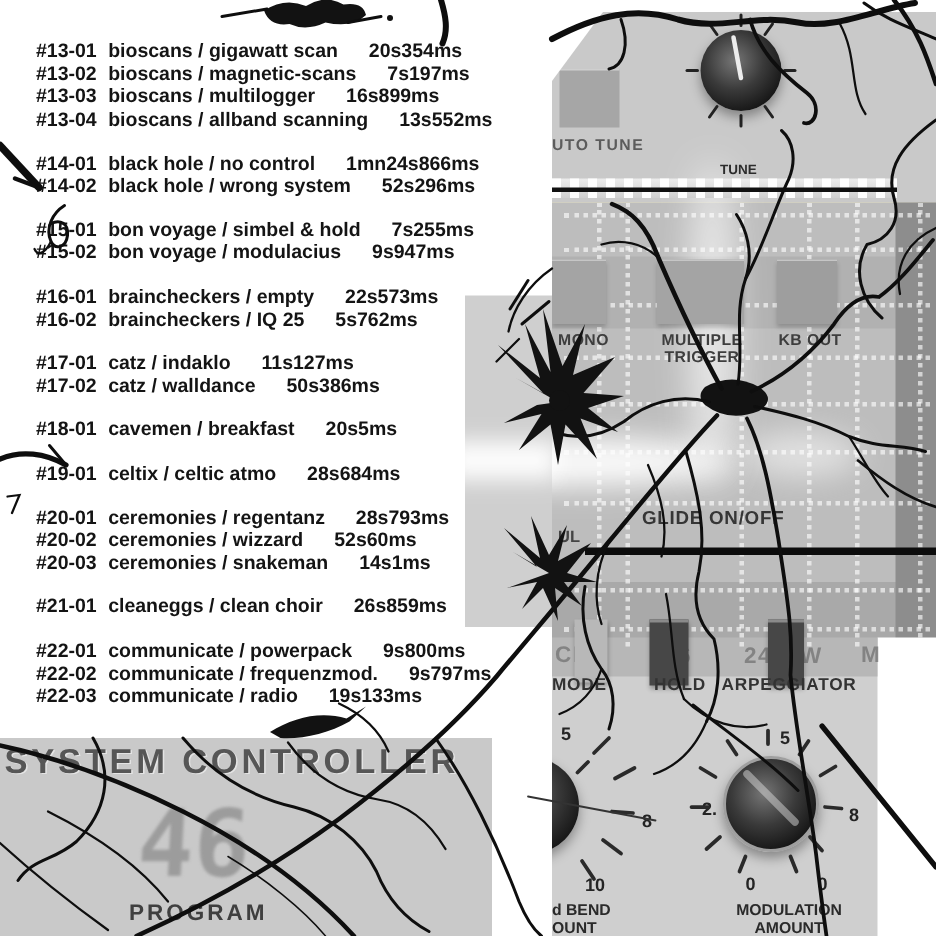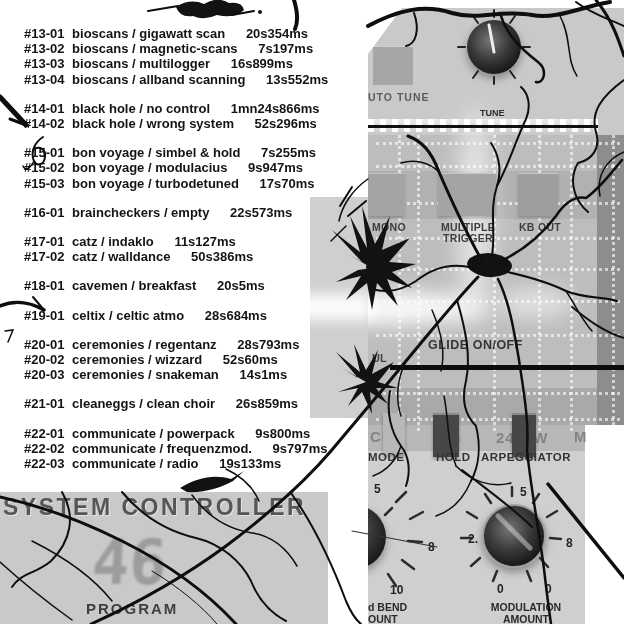--- a/index.html
+++ b/index.html
@@ -226,32 +226,32 @@
         <span class="t-title">bon voyage / simbel &amp; hold</span>
         <span class="t-time">7s255ms</span>
       </div>
 
       <div class="track">
         <span class="t-id">#15-02</span>
         <span class="t-title">bon voyage / modulacius</span>
         <span class="t-time">9s947ms</span>
       </div>
 
-      <div class="track">
-        <span class="t-id">#15-03</span>
-        <span class="t-title">bon voyage / turbodetuned</span>
-        <span class="t-time">17s70ms</span>
-      </div>
 
       <div class="track gap">
         <span class="t-id">#16-01</span>
         <span class="t-title">braincheckers / empty</span>
         <span class="t-time">22s573ms</span>
       </div>
 
+      <div class="track">
+        <span class="t-id">#16-02</span>
+        <span class="t-title">braincheckers / IQ 25</span>
+        <span class="t-time">5s762ms</span>
+      </div>
 
       <div class="track gap">
         <span class="t-id">#17-01</span>
         <span class="t-title">catz / indaklo</span>
         <span class="t-time">11s127ms</span>
       </div>
 
       <div class="track">
         <span class="t-id">#17-02</span>
         <span class="t-title">catz / walldance</span>

